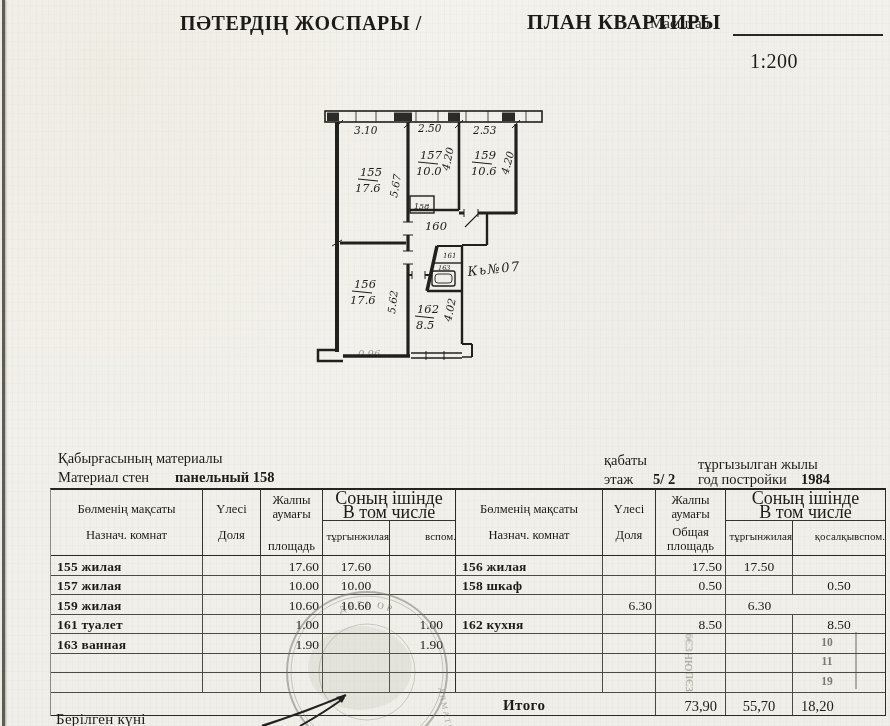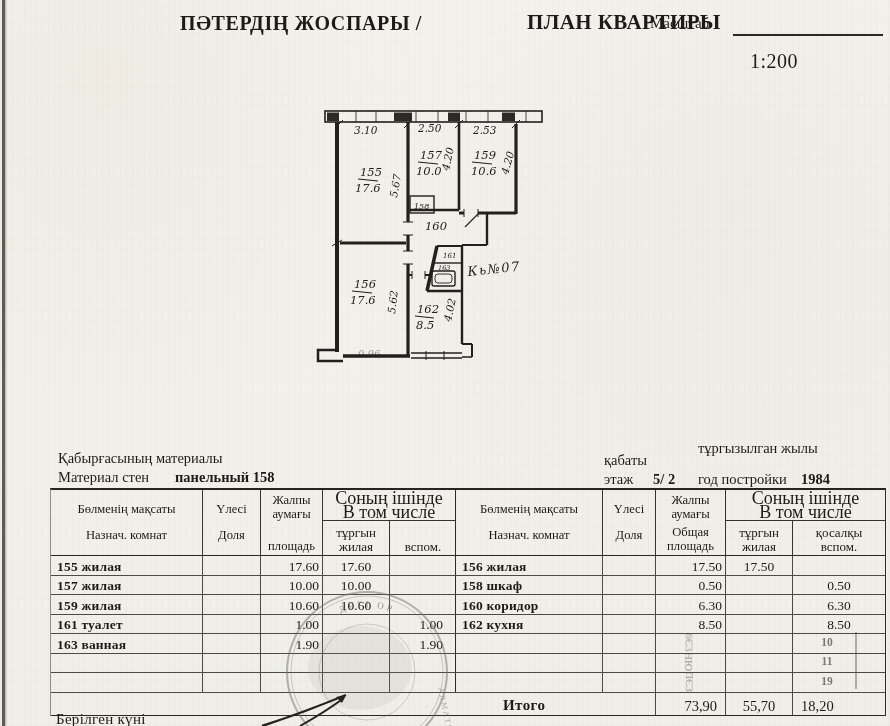--- a/index.html
+++ b/index.html
@@ -38,22 +38,22 @@
     font-size:12.6px;line-height:13.5px;padding:4px 1px 2px;box-sizing:border-box;overflow:hidden;}
   .hcell.even{justify-content:space-evenly;padding:0 1px;}
   .hcell.split{justify-content:space-between;}
   .th-r .hcell:last-child{border-right:none;}
   .hgroup{display:flex;flex-direction:column;padding:0;border-right:none;}
   .th-l .hgroup{border-right:1.6px solid #2d2b26;}
   .gtop{border-bottom:1.1px solid #37342e;text-align:center;font-size:18px;line-height:13.5px;padding:2px 0 1px;}
   .gbot{flex:1;display:grid;}
   .th-l .gbot{grid-template-columns:67px 66px;}
   .th-r .gbot{grid-template-columns:67px 92px;}
-  .gsub{display:flex;flex-direction:column;justify-content:flex-end;align-items:center;
-    font-size:13px;line-height:13.5px;padding-bottom:2px;box-sizing:border-box;}
+  .gsub{display:flex;flex-direction:row;justify-content:flex-end;align-items:center;
+    font-size:11px;line-height:13.5px;padding-bottom:2px;box-sizing:border-box;}
   .gsub.first{border-right:1.1px solid #37342e;}
   .tbody{display:flex;}
   .half-l{width:405px;}
   .half-r{width:429px;}
   .trow{display:grid;height:19.5px;border-bottom:1.1px solid rgba(48,45,38,.85);box-sizing:border-box;}
   .half-l .trow{grid-template-columns:152px 58px 62px 67px 66px;}
   .half-r .trow{grid-template-columns:147px 53px 70px 67px 92px;}
   .tc{border-right:1.1px solid rgba(48,45,38,.85);display:flex;align-items:flex-end;font-size:13.5px;
     padding-bottom:0px;box-sizing:border-box;overflow:hidden;position:relative;line-height:17px;}
   .tc.name{padding-left:6px;justify-content:flex-start;letter-spacing:.2px;font-weight:bold;}
@@ -193,21 +193,21 @@
 
       <text x="170" y="178" font-size="13" letter-spacing="1.5" transform="rotate(-6 170 178)">Кь№07</text>
       <text x="60" y="259" font-size="10" opacity=".45" fill="#4a4840">0.96</text>
     </g>
   </svg>
 
   <span class="abs m" style="left:58px;top:450px;">Қабырғасының материалы</span>
   <span class="abs m" style="left:58px;top:469px;">Материал стен</span>
   <span class="abs m m-b" style="left:175px;top:469px;">панельный  158</span>
   <span class="abs m" style="left:604px;top:452px;">қабаты</span>
-  <span class="abs m" style="left:698px;top:440px;">тұргызылган жылы</span>
+  <span class="abs m" style="left:698px;top:456px;">тұргызылган жылы</span>
   <span class="abs m" style="left:604px;top:471px;">этаж</span>
   <span class="abs m m-b" style="left:653px;top:471px;">5/ 2</span>
   <span class="abs m" style="left:698px;top:471px;">год постройки</span>
   <span class="abs m m-b" style="left:801px;top:471px;">1984</span>
 
   <div class="tablewrap">
     <div class="thead">
       <div class="th th-l">
         <div class="hcell even">
           <span>Бөлменің мақсаты</span>
@@ -329,21 +329,20 @@
             <div class="tc aux"></div>
           </div>
           <div class="trow">
             <div class="tc name">158 шкаф</div>
             <div class="tc share"></div>
             <div class="tc area">0.50</div>
             <div class="tc living"></div>
             <div class="tc aux">0.50</div>
           </div>
           <div class="trow">
-            <div class="tc name">160 коридор</div>
             <div class="tc share"></div>
             <div class="tc area">6.30</div>
             <div class="tc living"></div>
             <div class="tc aux">6.30</div>
           </div>
           <div class="trow">
             <div class="tc name">162 кухня</div>
             <div class="tc share"></div>
             <div class="tc area">8.50</div>
             <div class="tc living"></div>

